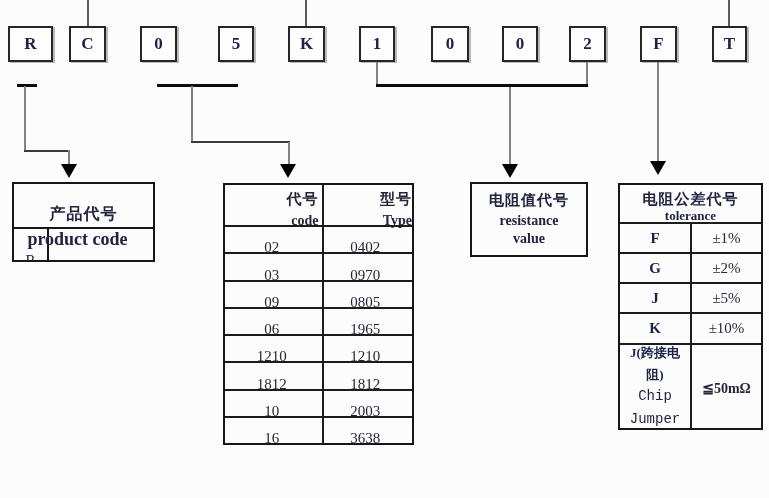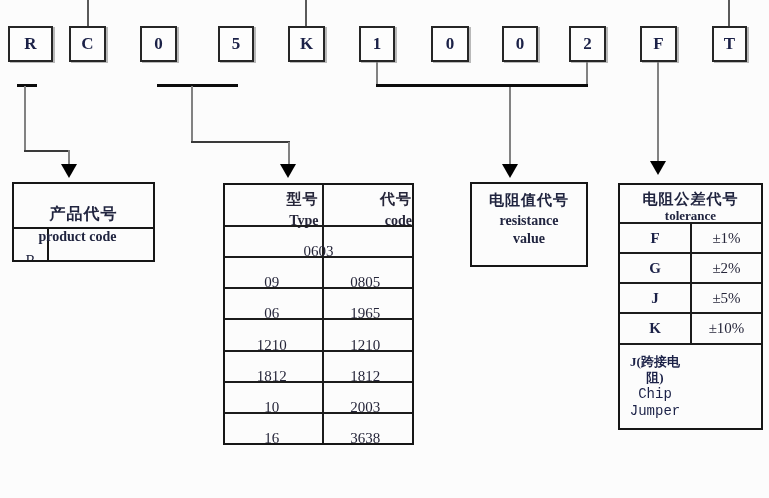--- a/index.html
+++ b/index.html
@@ -109,43 +109,54 @@
   <div class="leg" style="left:509px;top:87px;height:77px"></div>
   <div class="arrow" style="left:502px;top:164px"></div>
 
   <div class="leg" style="left:657px;top:62px;height:100px"></div>
   <div class="arrow" style="left:650px;top:161px"></div>
 
   <div class="tbl" style="left:12px;top:182px;width:143px;height:80px">
     <div class="abs" style="left:0;right:0;top:43px;height:2px;background:#161616"></div>
     <div class="abs" style="left:33px;top:43px;bottom:0;width:2px;background:#161616"></div>
     <div class="abs ctr cn" style="left:0;right:0;top:20px;font-size:16px">产品代号</div>
-    <div class="abs ctr en" style="left:0;right:12px;top:45px;font-size:14px">product code</div>
+    <div class="abs ctr en" style="left:0;right:12px;top:45px;font-size:18px">product code</div>
     <div class="abs ctr" style="left:0;width:33px;top:68px;font-size:15px">R</div>
     <div class="abs ctr" style="left:35px;right:0;top:93px;font-size:14px">chip</div>
   </div>
 
   <div class="tbl" style="left:223px;top:183px;width:191px;height:262px">
     <div class="sdiv"></div>
 
     <div class="abs" style="left:0;right:0;top:0;height:40px;display:flex">
+      <div class="scell c1" style="flex-direction:column;justify-content:flex-end">
+        <span class="cn" style="font-size:15px;transform:none">代号</span>
+        <span class="en" style="font-size:14px">code</span>
+      </div>
       <div class="scell" style="flex-direction:column;justify-content:flex-end">
         <span class="cn" style="font-size:15px;transform:none">型号</span>
         <span class="en" style="font-size:14px">Type</span>
       </div>
-      <div class="scell c1" style="flex-direction:column;justify-content:flex-end">
-        <span class="cn" style="font-size:15px;transform:none">代号</span>
-        <span class="en" style="font-size:14px">code</span>
-      </div>
     </div>
 
     <div class="srows">
       <div class="srow">
-        <div class="scell">
-            <span>0603</span>
+        <div class="scell c1">
+            <span>02</span>
+          </div>
+        <div class="scell">
+            <span>0402</span>
+          </div>
+      </div>
+      <div class="srow">
+        <div class="scell c1">
+            <span>03</span>
+          </div>
+        <div class="scell">
+            <span>0970</span>
           </div>
       </div>
       <div class="srow">
         <div class="scell c1">
             <span>09</span>
           </div>
         <div class="scell">
             <span>0805</span>
           </div>
       </div>
@@ -185,21 +196,21 @@
         <div class="scell c1">
             <span>16</span>
           </div>
         <div class="scell">
             <span>3638</span>
           </div>
       </div>
     </div>
   </div>
 
-  <div class="tbl" style="left:470px;top:182px;width:118px;height:85px">
+  <div class="tbl" style="left:470px;top:182px;width:118px;height:75px">
     <div class="abs ctr cn" style="left:0;right:0;top:7px;font-size:15px">电阻值代号</div>
     <div class="abs ctr en" style="left:0;right:0;top:47px;font-size:14px">value</div>
     <div class="abs ctr en" style="left:0;right:0;top:29px;font-size:14px">resistance</div>
   </div>
 
   <div class="tbl" style="left:618px;top:183px;width:145px;height:247px">
 
     <div class="abs ctr" style="left:0;right:0;top:0;height:37px">
       <div class="cn" style="font-size:15px;padding-top:5px">电阻公差代号</div>
       <div class="en" style="font-size:13px;margin-top:-1px">tolerance</div>
@@ -214,22 +225,23 @@
     </div>
     <div class="trow" style="height:30px">
       <div class="tc1">J</div>
       <div class="tc2">±5%</div>
     </div>
     <div class="trow" style="height:31px">
       <div class="tc1">K</div>
       <div class="tc2">±10%</div>
     </div>
     <div class="trow" style="height:85px">
-      <div class="tc1" style="flex-direction:column;justify-content:center">
+      <div class="tc1" style="flex-direction:column;justify-content:space-between">
         <span class="small-cn">J(跨接电</span>
         <span class="small-cn">阻)</span>
         <span class="mono" style="font-size:14px;line-height:17px">Chip</span>
         <span class="mono" style="font-size:14px;line-height:17px">Jumper</span>
       </div>
+      <div class="tc2" style="align-items:flex-start;padding-top:35px;font-weight:700;font-size:14px">≦50mΩ</div>
     </div>
   </div>
 
 </div>
 
 </body></html>

